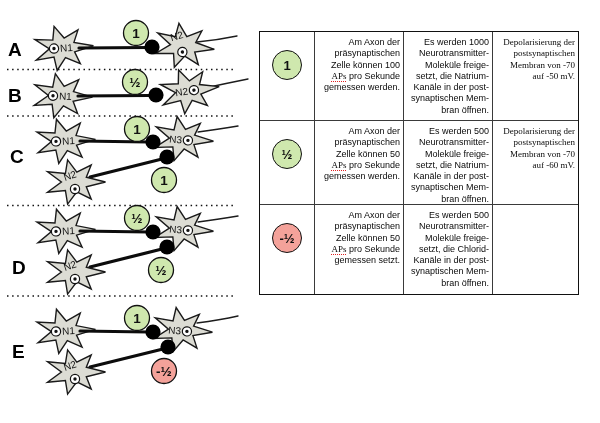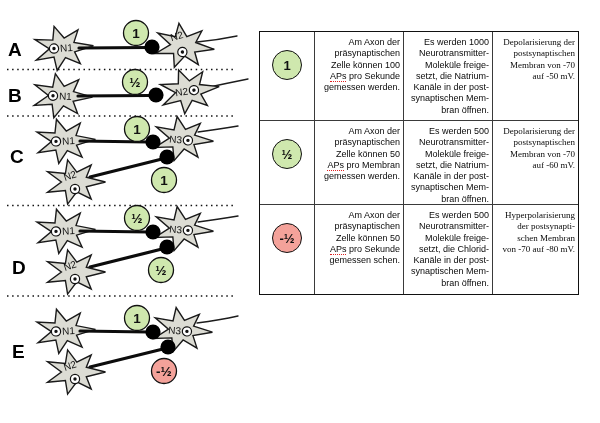--- a/index.html
+++ b/index.html
@@ -36,21 +36,21 @@
     white-space:pre-line; overflow:hidden;text-align:right;
   }
   .cell:nth-child(4n) { border-right:none;font-family:Liberation Serif, serif; }
   .cell:nth-child(n+9) { border-bottom:none; }
   .cell.sym { padding:7px 0 0 0; text-align:center; }
   .circle {
     width:28px; height:28px; margin:0 auto; border:1.3px solid #111; border-radius:50%;
     display:flex; align-items:center; justify-content:center;
     font-size:13px; font-weight:700; color:#111; white-space:normal;
   }
-  .sp { border-bottom:1.4px dotted #e02020; }
+  .sp { border-bottom:1.4px dotted #e02020;font-family:Liberation Serif, serif; }
 </style>
 </head>
 <body>
 
 <div class="canvas">
 
   <svg class="diagram" width="252" height="423" viewBox="0 0 252 423">
     <defs>
       <path id="soma" class="soma" d="M31.5,0 L12.3,4.8 L17.2,17 L2.8,9.8 L-6.4,22.1 L-8.6,8.5 L-26.5,10.3 L-12.6,0 L-26.5,-10.3 L-8.6,-8.5 L-6.4,-22.1 L2.8,-9.8 L17.2,-17 L12.3,-4.8 Z"></path>
     </defs>
@@ -232,48 +232,44 @@
 postsynaptischen
 Membran von -70
 auf -50 mV.</div>
 
     <div class="cell sym">
       <div class="circle" style="background-color: rgb(207, 232, 174);">½</div>
     </div>
     <div class="cell"><span>Am Axon der
 präsynaptischen
 Zelle können 50
-</span><span class="sp">APs</span><span> pro Membran
+</span><span class="sp">APs</span><span> pro Sekunde
 gemessen werden.</span></div>
     <div class="cell">Es werden 500
 Neurotransmitter-
 Moleküle freige-
 setzt, die Natrium-
 Kanäle in der post-
 synaptischen Mem-
 bran öffnen.</div>
     <div class="cell">Depolarisierung der
 postsynaptischen
 Membran von -70
 auf -60 mV.</div>
 
     <div class="cell sym">
       <div class="circle" style="background-color: rgb(244, 162, 154);">-½</div>
     </div>
     <div class="cell"><span>Am Axon der
 präsynaptischen
 Zelle können 50
 </span><span class="sp">APs</span><span> pro Sekunde
-gemessen schen.</span></div>
+gemessen setzt.</span></div>
     <div class="cell">Es werden 500
 Neurotransmitter-
 Moleküle freige-
 setzt, die Chlorid-
 Kanäle in der post-
 synaptischen Mem-
 bran öffnen.</div>
-    <div class="cell">Hyperpolarisierung
-der postsynapti-
-schen Membran
-von -70 auf -80 mV.</div>
 
   </div>
 </div>
 
 </body></html>

